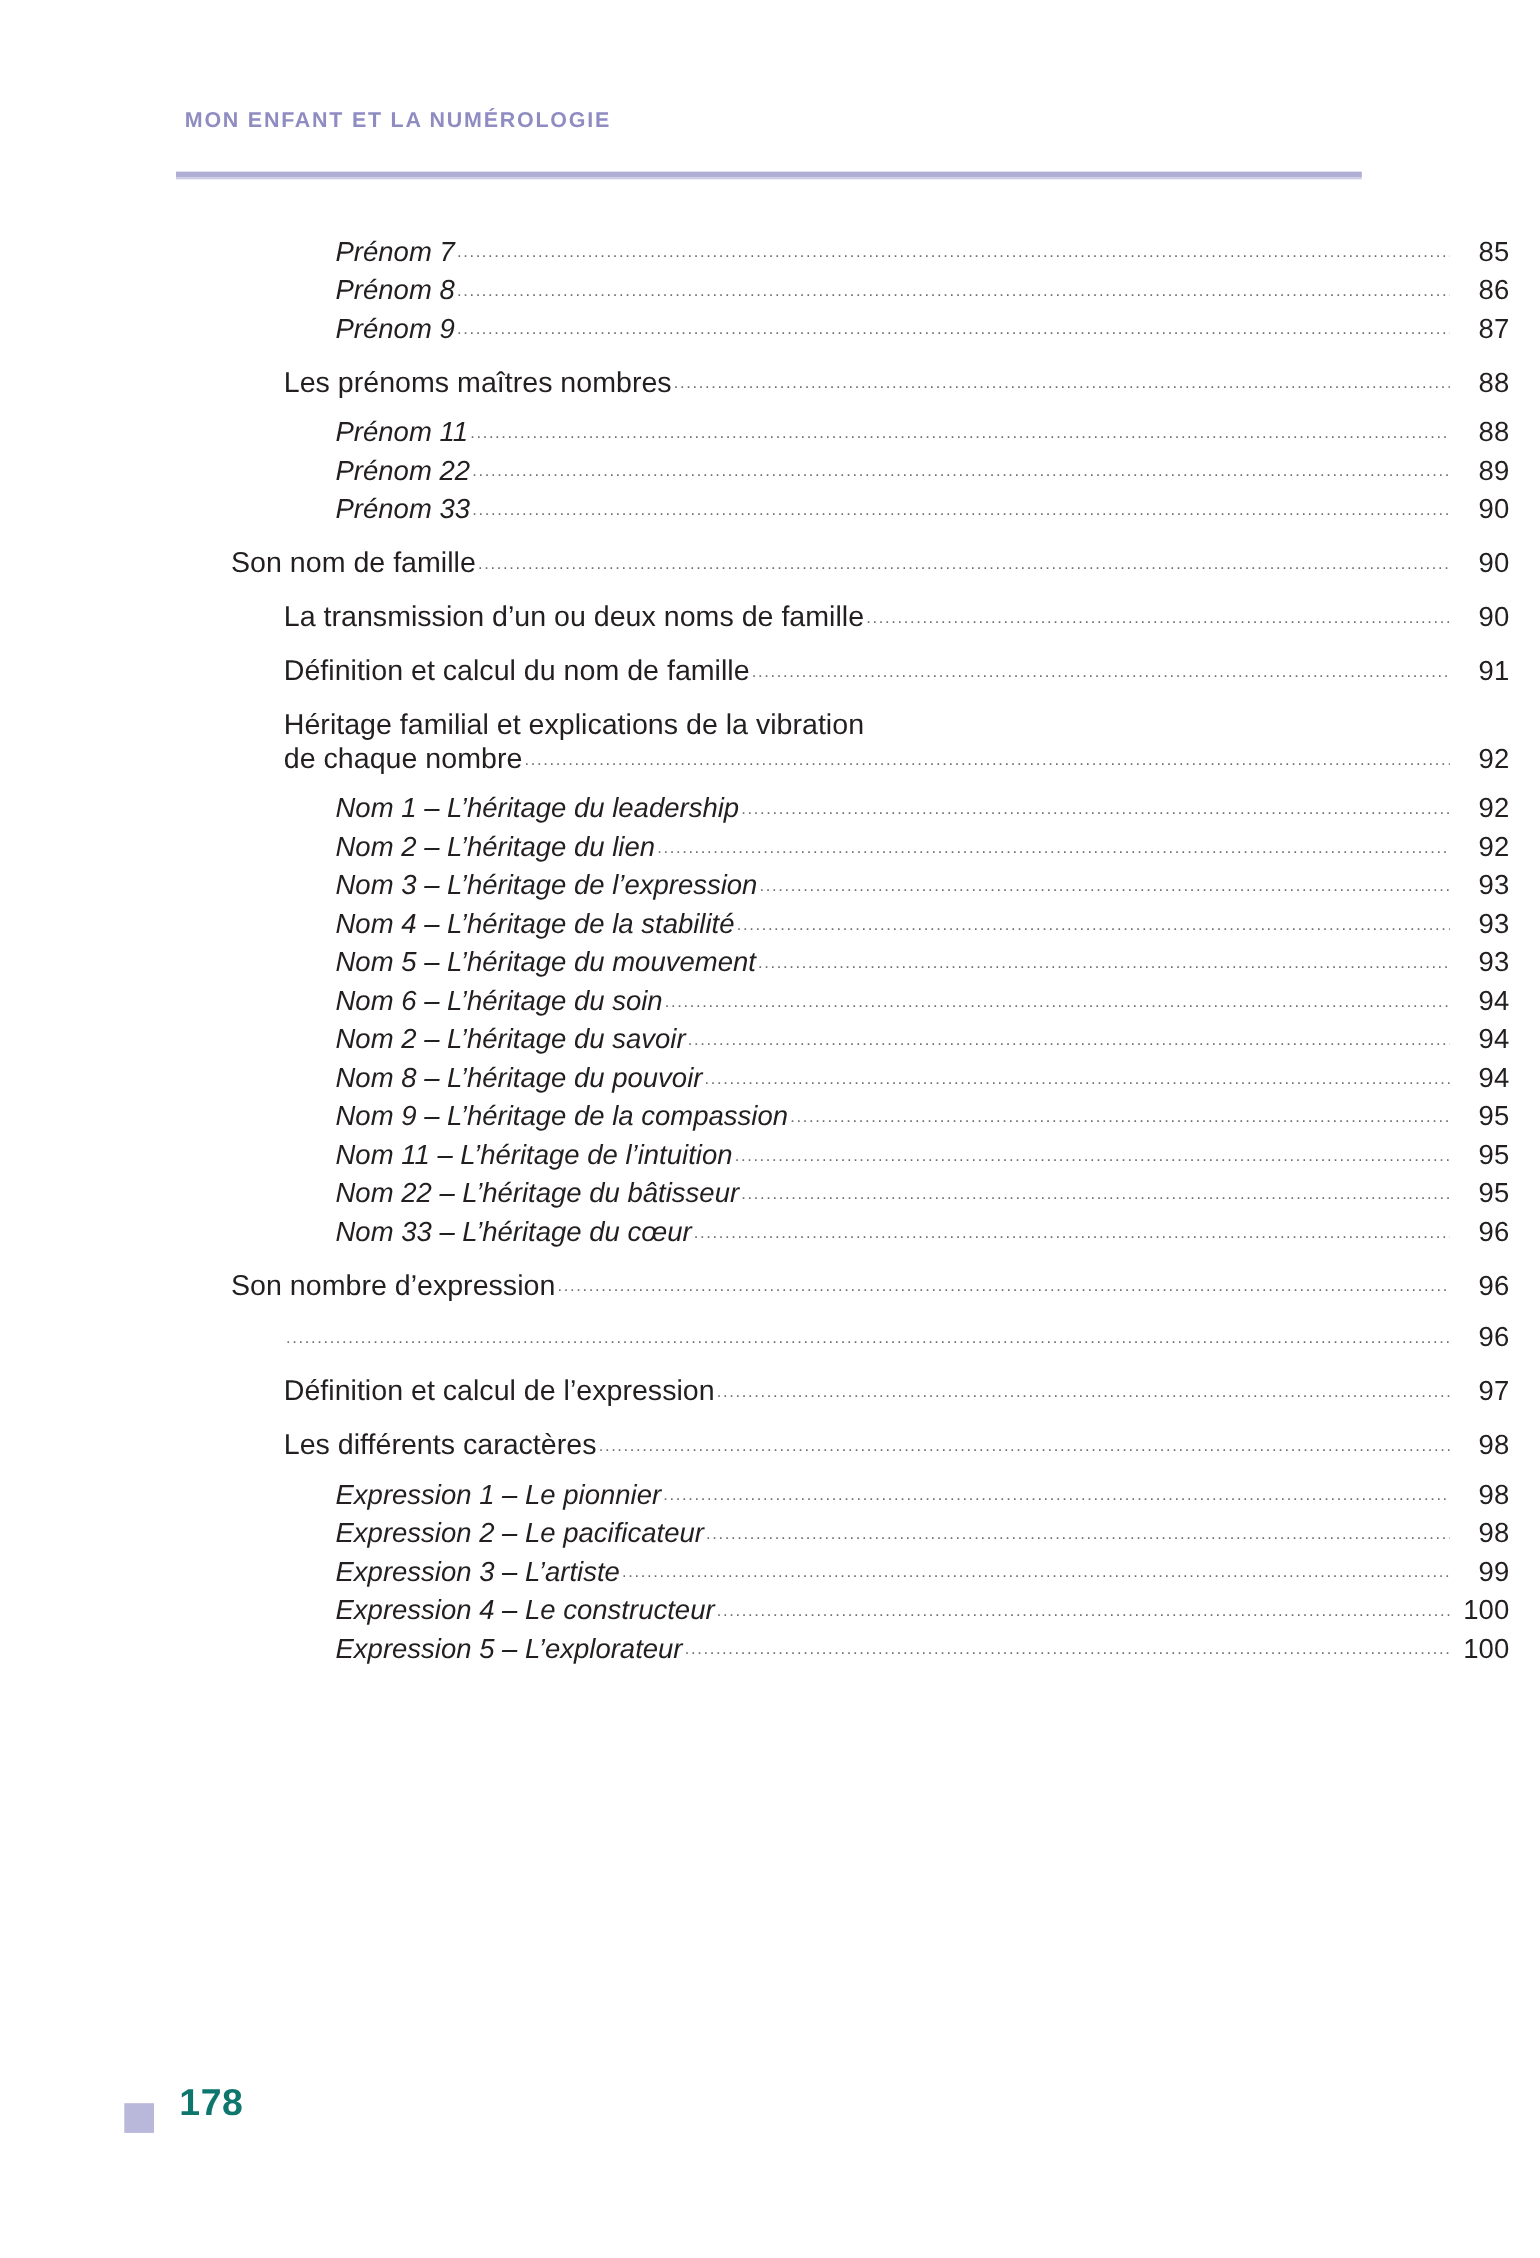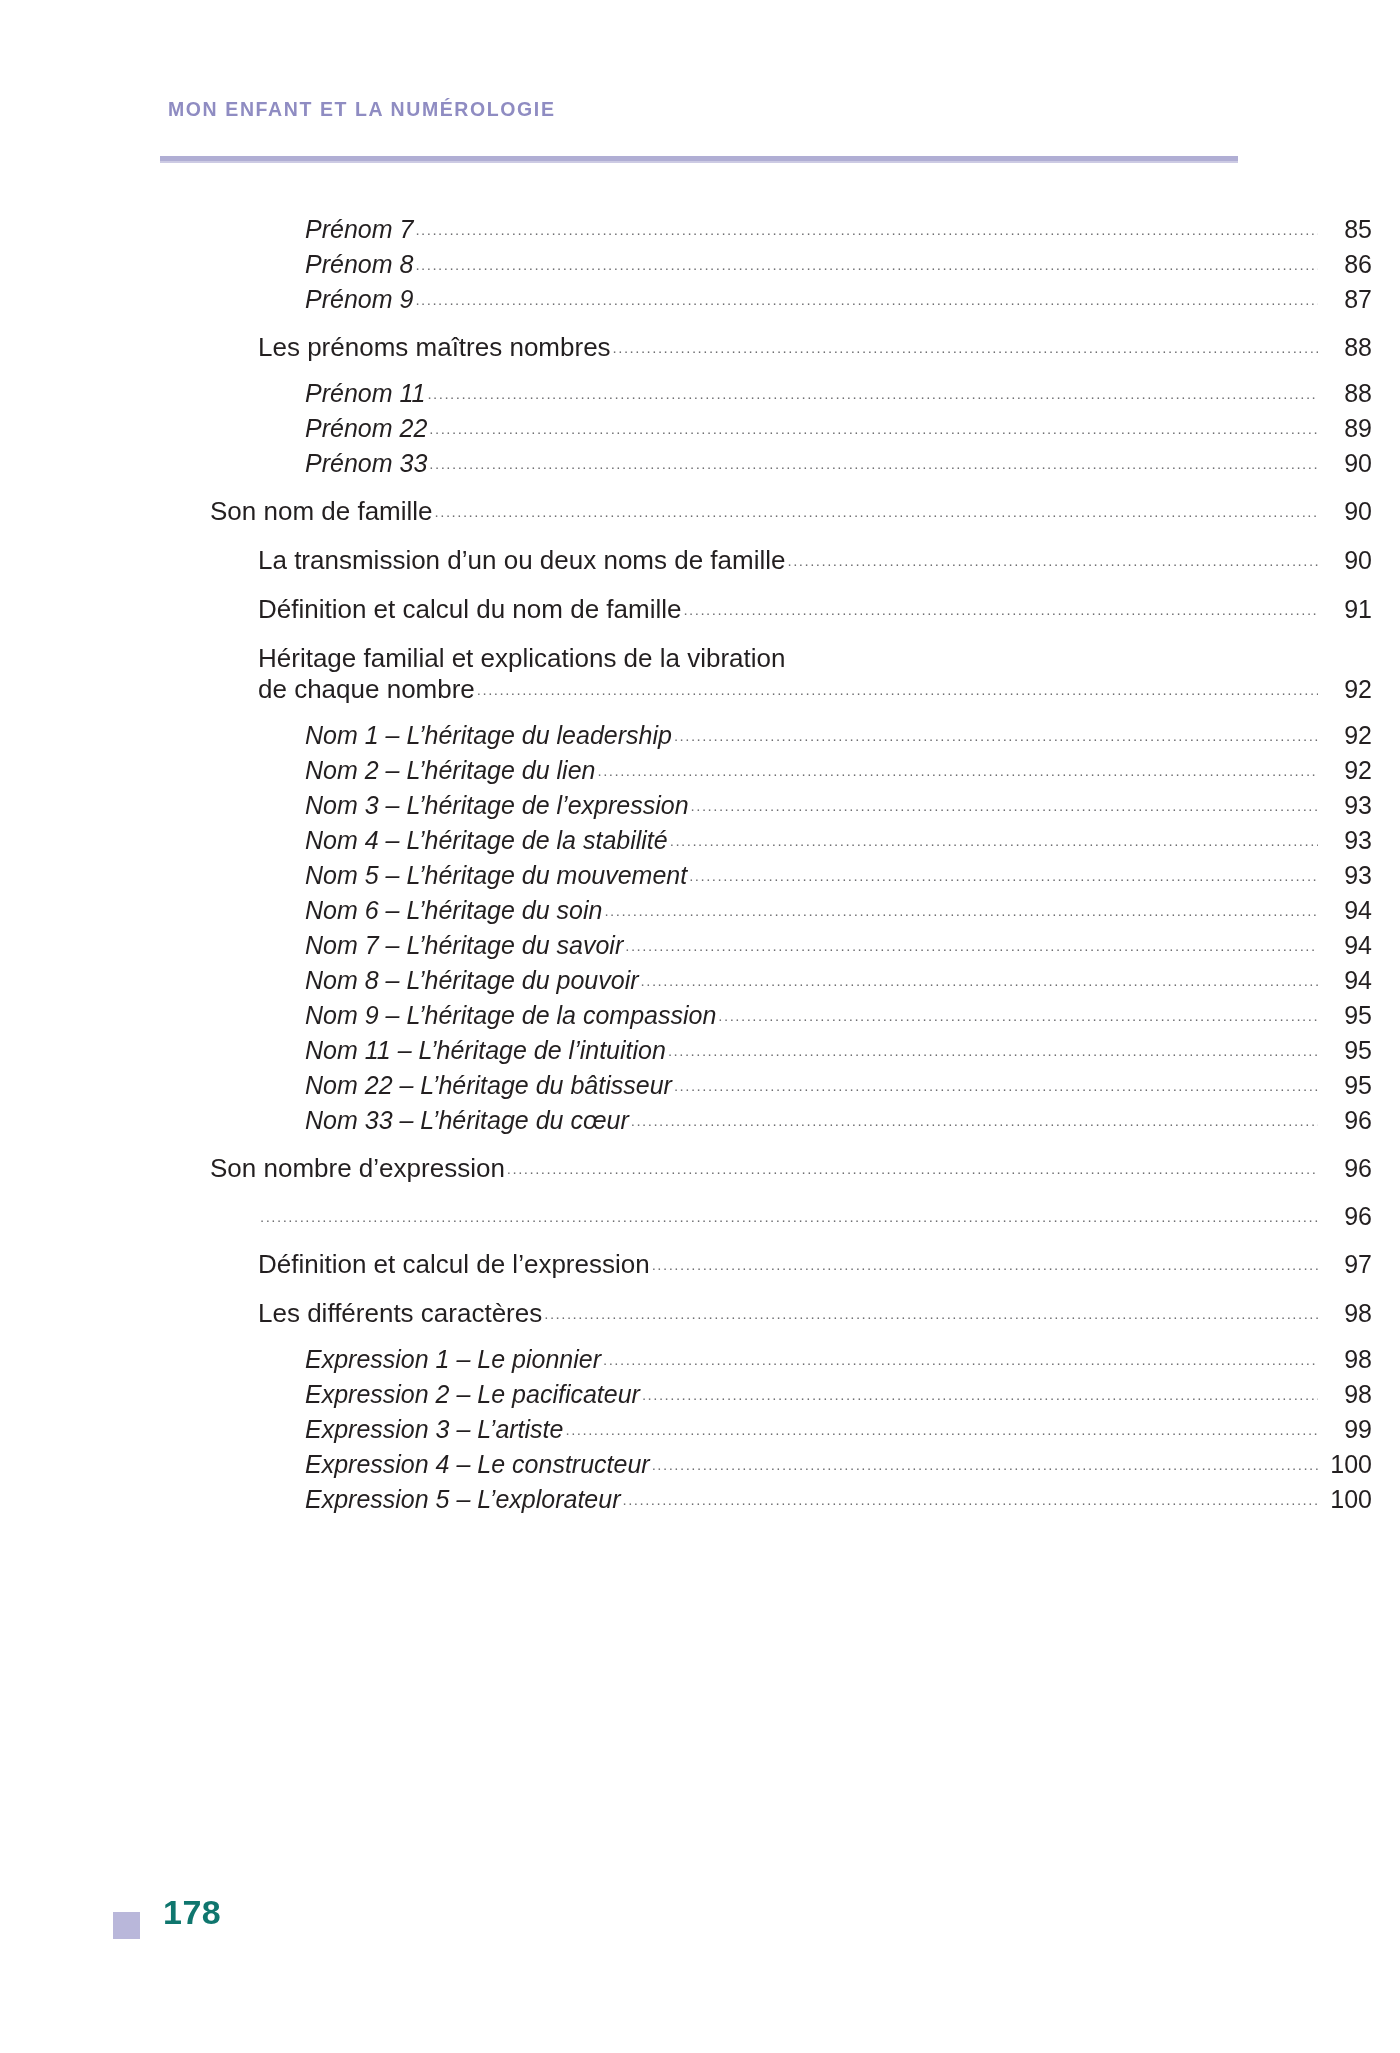--- a/index.html
+++ b/index.html
@@ -221,21 +221,21 @@
         <span class="label">Nom 5 – L’héritage du mouvement</span>
         <span class="leader">................................................................................................................................................................................................................................................................................................................................................................................................................</span>
         <span class="pagenum">93</span>
       </div>
       <div class="toc-row lvl-3">
         <span class="label">Nom 6 – L’héritage du soin</span>
         <span class="leader">................................................................................................................................................................................................................................................................................................................................................................................................................</span>
         <span class="pagenum">94</span>
       </div>
       <div class="toc-row lvl-3">
-        <span class="label">Nom 7 – L’héritage du savoir</span>
+        <span class="label">Nom 2 – L’héritage du savoir</span>
         <span class="leader">................................................................................................................................................................................................................................................................................................................................................................................................................</span>
         <span class="pagenum">94</span>
       </div>
       <div class="toc-row lvl-3">
         <span class="label">Nom 8 – L’héritage du pouvoir</span>
         <span class="leader">................................................................................................................................................................................................................................................................................................................................................................................................................</span>
         <span class="pagenum">94</span>
       </div>
       <div class="toc-row lvl-3">
         <span class="label">Nom 9 – L’héritage de la compassion</span>

